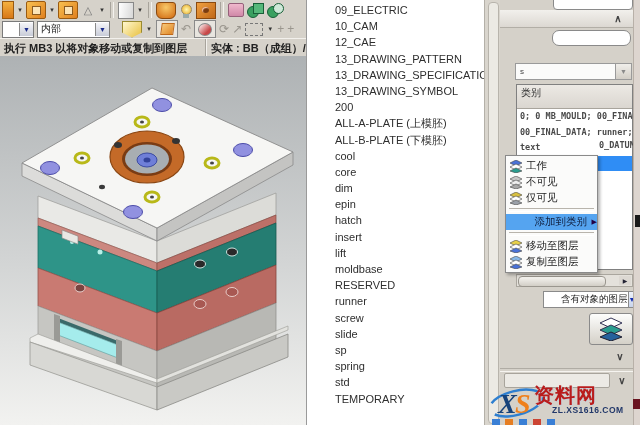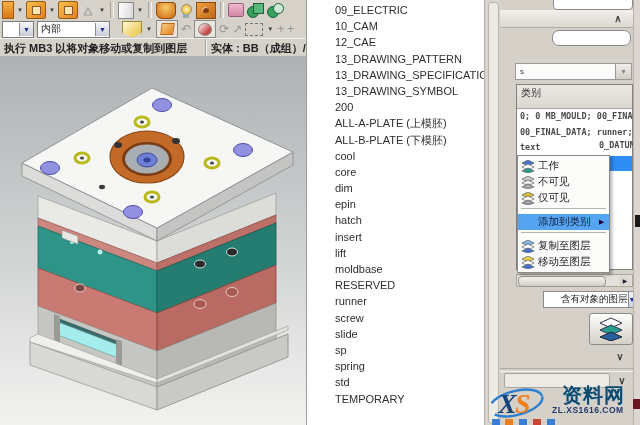--- a/index.html
+++ b/index.html
@@ -58,40 +58,40 @@
   .search-field{position:absolute;left:52px;top:30px;width:79px;height:16px;background:#fff;border:1px solid #8a8a8a;border-radius:7px;box-sizing:border-box;font-size:9px;padding:2px 5px;color:#333;}
   .filter-combo{position:absolute;left:15px;top:63px;width:117px;height:17px;background:#fbfbfa;border:1px solid #9a9a9a;box-sizing:border-box;display:flex;align-items:center;}
   .filter-combo .val{flex:1;font-size:8px;color:#444;padding-left:4px;}
   .filter-combo .cbtn2{width:15px;height:15px;background:linear-gradient(#f0eeea,#d2cec6);border-left:1px solid #9a9a9a;display:flex;align-items:center;justify-content:center;font-size:7px;color:#8a8a8a;}
   .catbox{position:absolute;left:16px;top:84px;width:117px;height:186px;background:#fff;border:1px solid #808080;box-sizing:border-box;overflow:hidden;}
   .cat-header{height:15px;background:linear-gradient(#ece9e4,#dad6d0);border-bottom:1px solid #a8a49c;font-size:10px;color:#333;padding:1px 0 7px 4px;}
   .cat-row{height:15.5px;line-height:15.5px;font-family:"DejaVu Sans Mono","Liberation Mono",monospace;font-size:8.5px;font-weight:bold;color:#4a4a4a;padding-left:3px;white-space:nowrap;}
   .cat-row.selected{background:#2f8df5;color:#fff;}
   .clipped-row{position:absolute;left:99px;top:140px;font-family:"DejaVu Sans Mono","Liberation Mono",monospace;font-size:8.5px;font-weight:bold;color:#4a4a4a;white-space:nowrap;}
   
-  .ctxmenu{position:absolute;left:5px;top:155px;width:93px;background:#fbfbfa;border:1px solid #8a8a8a;box-shadow:2px 2px 3px rgba(0,0,0,.3);z-index:50;padding:2px 0;box-sizing:border-box;margin-left:12px;}
+  .ctxmenu{position:absolute;left:5px;top:155px;width:93px;background:#fbfbfa;border:1px solid #8a8a8a;box-shadow:2px 2px 3px rgba(0,0,0,.3);z-index:50;padding:2px 0;box-sizing:border-box;}
   .menu-item{height:16px;display:flex;align-items:center;font-size:10.5px;color:#222;white-space:nowrap;}
   .menu-item .mi-icon{width:20px;display:flex;justify-content:center;flex:0 0 auto;}
   .menu-item .mi-label{flex:1;}
   .menu-item .mi-sub{width:10px;font-size:7px;color:#204;}
-  .menu-item.hl{background:#55a4f0;color:#102040;}
+  .menu-item.hl{background:#55a4f0;color:#102040;text-align:right;}
   .menu-sep{height:2px;border-top:1px solid #b8b4ac;border-bottom:1px solid #fff;margin:2px 3px;}
   
   .hscroll{position:absolute;left:16px;top:274px;width:117px;height:13px;background:#e4e1db;border:1px solid #aaa69e;box-sizing:border-box;}
   .hthumb{position:absolute;left:1px;top:1px;width:86px;height:9px;background:linear-gradient(#f6f4f0,#d2cec6);border:1px solid #9a968e;border-radius:4px;}
   .harrow{position:absolute;right:1px;top:1px;width:12px;height:9px;display:flex;align-items:center;justify-content:center;font-size:6px;color:#223;background:#dcd8d2;}
   .layers-combo{position:absolute;left:43px;top:291px;width:90px;height:17px;background:#fff;border:1px solid #8a8a8a;box-sizing:border-box;display:flex;align-items:center;}
   .layers-combo .val{flex:1;font-size:9.5px;color:#222;padding-left:17px;white-space:nowrap;}
   .layers-combo .cbtn3{width:14px;height:15px;background:linear-gradient(#eef2fa,#c8d4ec);border-left:1px solid #8a8a8a;display:flex;align-items:center;justify-content:center;font-size:7px;color:#1830b0;}
   .layersbtn{position:absolute;left:89px;top:313px;width:44px;height:32px;background:linear-gradient(#fdfdfc,#d4d0c8);border:1px solid #8a8a8a;border-radius:3px;box-sizing:border-box;display:flex;align-items:center;justify-content:center;}
   .groove{position:absolute;left:0;top:368px;width:133px;height:2px;border-top:1px solid #b0aca4;border-bottom:1px solid #f6f4f0;}
   .bottom-field{position:absolute;left:4px;top:373px;width:106px;height:15px;background:#eceae5;border:1px solid #a8a49c;border-radius:2px;box-sizing:border-box;}
   
   .watermark{position:absolute;left:486px;top:381px;width:154px;height:44px;z-index:60;pointer-events:none;}
-  .wm-name{position:absolute;left:76px;top:1px;font-size:20px;font-weight:bold;color:#0c4a6e;letter-spacing:1px;text-shadow:1px 1px 0 #c8d0da;}
+  .wm-name{position:absolute;left:48px;top:1px;font-size:20px;font-weight:bold;color:#b91c1c;letter-spacing:1px;text-shadow:1px 1px 0 #c8d0da;}
   .wm-url{position:absolute;left:66px;top:24px;font-size:8.5px;font-weight:bold;color:#22386a;letter-spacing:.5px;}
   .wm-bits span{position:absolute;top:38px;width:8px;height:6px;display:block;}
   .dark-mark{position:absolute;left:635px;top:215px;width:5px;height:12px;background:#1a1a1a;z-index:12;}
   .red-mark{position:absolute;left:633px;top:399px;width:7px;height:10px;background:#6a1420;z-index:12;}
 </style>
 </head>
 <body>
 
 <div id="screen">
 
@@ -313,36 +313,36 @@
         <div class="menu-sep"></div>
         <div class="menu-item hl">
           <span class="mi-icon"></span>
           <span class="mi-label">添加到类别</span>
           <span class="mi-sub">▶</span>
         </div>
         <div class="menu-sep"></div>
         <div class="menu-item">
           <span class="mi-icon">
             <svg width="14" height="13" viewBox="0 0 14 13">
+              <path d="M7 0 L13 3 7 6 1 3 Z" fill="#e8d048" stroke="#444" stroke-width="0.6"></path>
+              <path d="M7 4 L13 7 7 10 1 7 Z" fill="#ffffff" stroke="#444" stroke-width="0.6"></path>
+              <path d="M7 8 L13 11 7 13 1 11 Z" fill="#4a72d8" stroke="#444" stroke-width="0.6"></path>
+            </svg>
+          </span>
+          <span class="mi-label">移动至图层</span>
+        </div>
+        <div class="menu-item">
+          <span class="mi-icon">
+            <svg width="14" height="13" viewBox="0 0 14 13">
               <path d="M7 0 L13 3 7 6 1 3 Z" fill="#88b8e8" stroke="#444" stroke-width="0.6"></path>
               <path d="M7 4 L13 7 7 10 1 7 Z" fill="#ffffff" stroke="#444" stroke-width="0.6"></path>
               <path d="M7 8 L13 11 7 13 1 11 Z" fill="#4a72d8" stroke="#444" stroke-width="0.6"></path>
             </svg>
           </span>
           <span class="mi-label">复制至图层</span>
-        </div>
-        <div class="menu-item">
-          <span class="mi-icon">
-            <svg width="14" height="13" viewBox="0 0 14 13">
-              <path d="M7 0 L13 3 7 6 1 3 Z" fill="#e8d048" stroke="#444" stroke-width="0.6"></path>
-              <path d="M7 4 L13 7 7 10 1 7 Z" fill="#ffffff" stroke="#444" stroke-width="0.6"></path>
-              <path d="M7 8 L13 11 7 13 1 11 Z" fill="#4a72d8" stroke="#444" stroke-width="0.6"></path>
-            </svg>
-          </span>
-          <span class="mi-label">移动至图层</span>
         </div>
       </div>
 
     <div class="hscroll">
       <div class="hthumb"></div>
       <div class="harrow">▶</div>
     </div>
 
     <div class="layers-combo">
       <span class="val">含有对象的图层</span>

